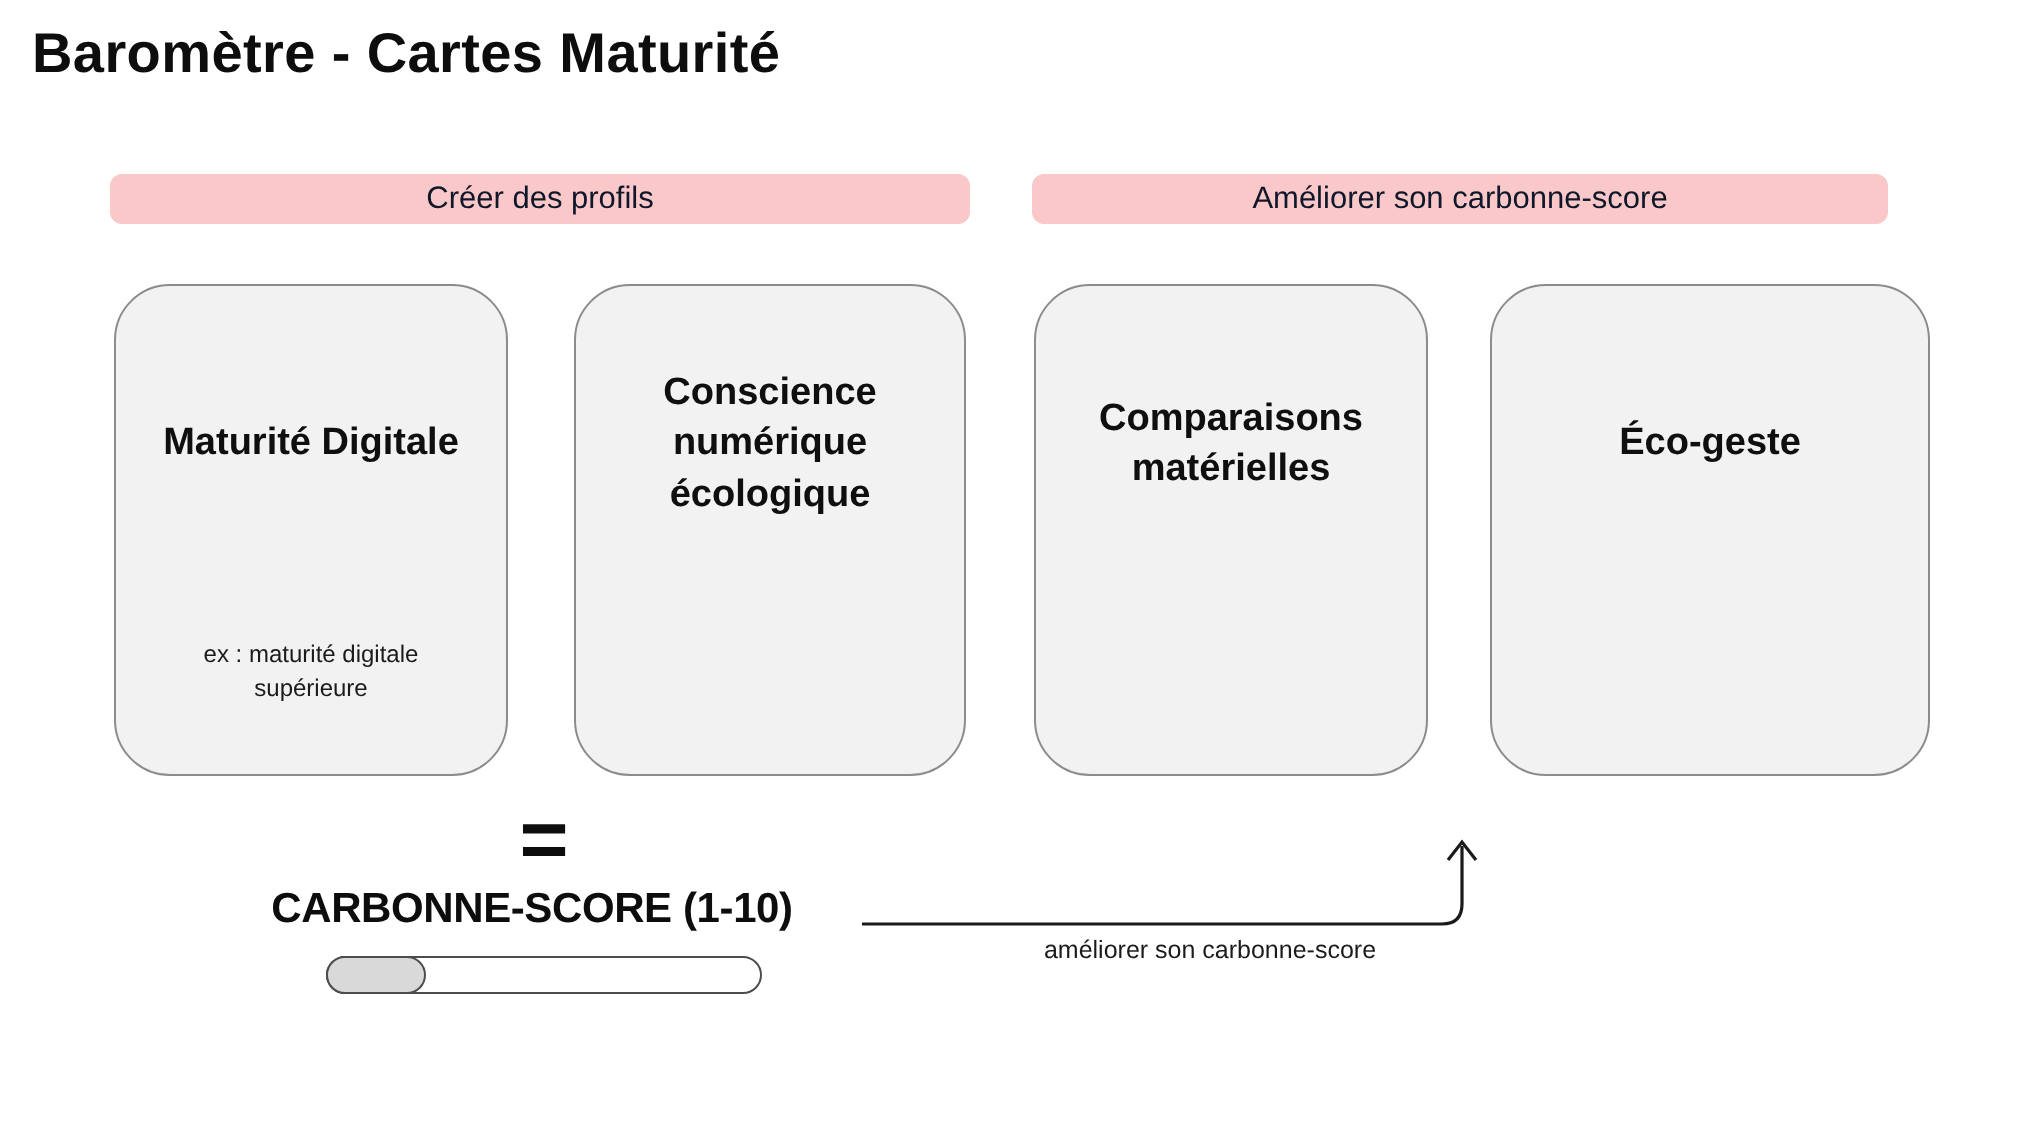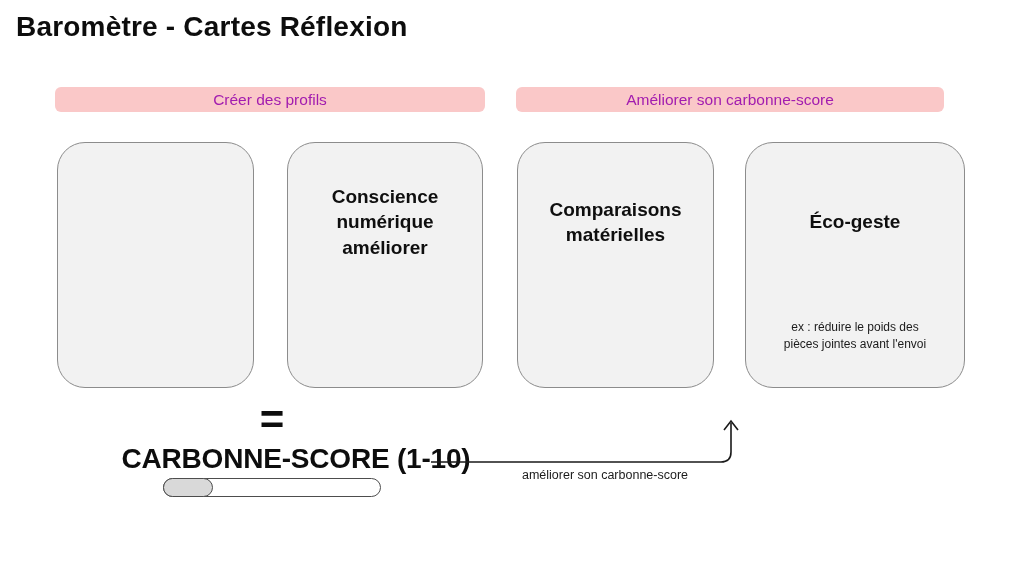--- a/index.html
+++ b/index.html
@@ -14,21 +14,21 @@
   .page-title {
     position: absolute; left: 16px; top: 11px;
     font-size: 28px; font-weight: 800; letter-spacing: 0.2px;
     color: #0d0d0d;
   }
   .section-header {
     position: absolute; top: 87px; height: 25px;
     background: var(--header-pink, #FAC8C8);
     border-radius: 6px;
     display: flex; align-items: center; justify-content: center;
-    font-size: 15.5px; color: #a21caf;
+    font-size: 15.5px; color: #0f172a;
   }
   .section-header.left  { left: 55px;  width: 430px; }
   .section-header.right { left: 516px; width: 428px; }
 
   .card {
     position: absolute; top: 142px; height: 246px;
     background: var(--card-bg, #F2F2F2);
     border: 1px solid var(--card-border, #8C8C8C);
     border-radius: 28px;
   }
@@ -53,68 +53,71 @@
   .card-example {
     font-size: 12px; line-height: 1.45; max-width: 152px; color: #1b1b1b;
   }
 
   .equals {
     position: absolute; left: 112px; top: 399px; width: 320px; height: 42px;
     text-align: center; font-size: 42px; font-weight: 900; line-height: 42px;
     color: #0d0d0d;
   }
   .score-label {
-    position: absolute; left: 111px; top: 443px; width: 370px;
-    text-align: center; font-size: 28px; font-weight: 800;
+    position: absolute; left: 81px; top: 443px; width: 370px;
+    text-align: center; font-size: 21px; font-weight: 800;
     letter-spacing: -0.2px; color: #0d0d0d;
   }
   .progressbar {
     position: absolute; left: 163px; top: 478px; width: 218px; height: 19px;
     border: 1px solid #4d4d4d; border-radius: 10px; background: #ffffff;
   }
   .progress-fill {
     position: absolute; left: -1px; top: -1px; bottom: -1px;
     background: var(--progress-fill, #D9D9D9);
     border: 1px solid #4d4d4d; border-radius: 10px;
   }
   .arrow-svg { position: absolute; left: 425px; top: 412px; }
   .arrow-label {
     position: absolute; left: 455px; top: 468px; width: 300px;
     text-align: center; font-size: 12.5px; color: #1b1b1b;
   }
 </style>
 </head>
 <body>
 
-<h1 class="page-title">Baromètre - Cartes Réflexion</h1>
+<h1 class="page-title">Baromètre - Cartes Maturité</h1>
 
 <div class="section-header left">Créer des profils</div>
 <div class="section-header right">Améliorer son carbonne-score</div>
 
 <div class="card c1">
+  <div class="card-title-zone">
+    <div class="card-title">Maturité Digitale</div>
+  </div>
+  <div class="card-sub-zone">
+    <div class="card-example">ex : maturité digitale supérieure</div>
+  </div>
 </div>
 
 <div class="card c2">
   <div class="card-title-zone">
-    <div class="card-title">Conscience numérique améliorer</div>
+    <div class="card-title">Conscience numérique écologique</div>
   </div>
 </div>
 
 <div class="card c3">
   <div class="card-title-zone">
     <div class="card-title">Comparaisons matérielles</div>
   </div>
 </div>
 
 <div class="card c4">
   <div class="card-title-zone">
     <div class="card-title">Éco-geste</div>
-  </div>
-  <div class="card-sub-zone">
-    <div class="card-example">ex : réduire le poids des pièces jointes avant l'envoi</div>
   </div>
 </div>
 
 <div class="equals">=</div>
 <div class="score-label">CARBONNE-SCORE (1-10)</div>
 
 <div class="progressbar">
   <div class="progress-fill" style="width: 23%;"></div>
 </div>
 

